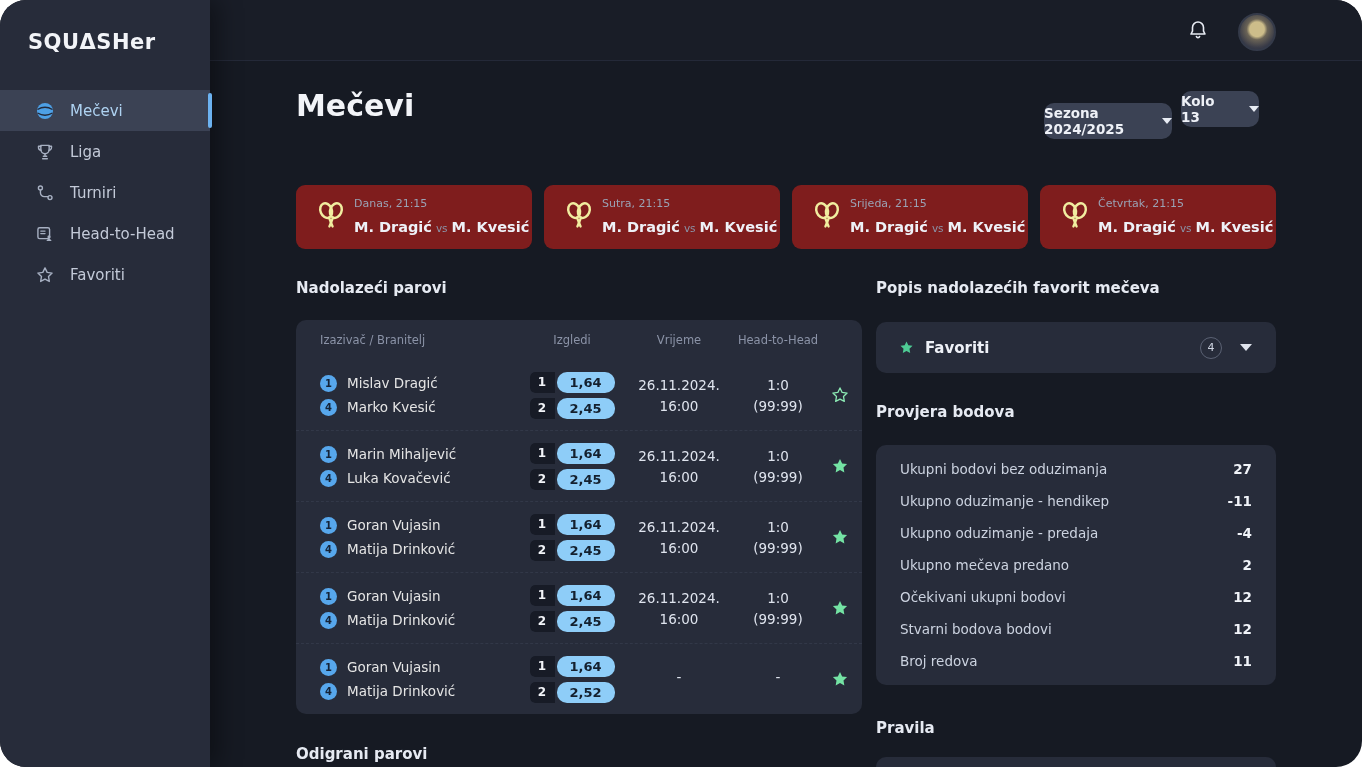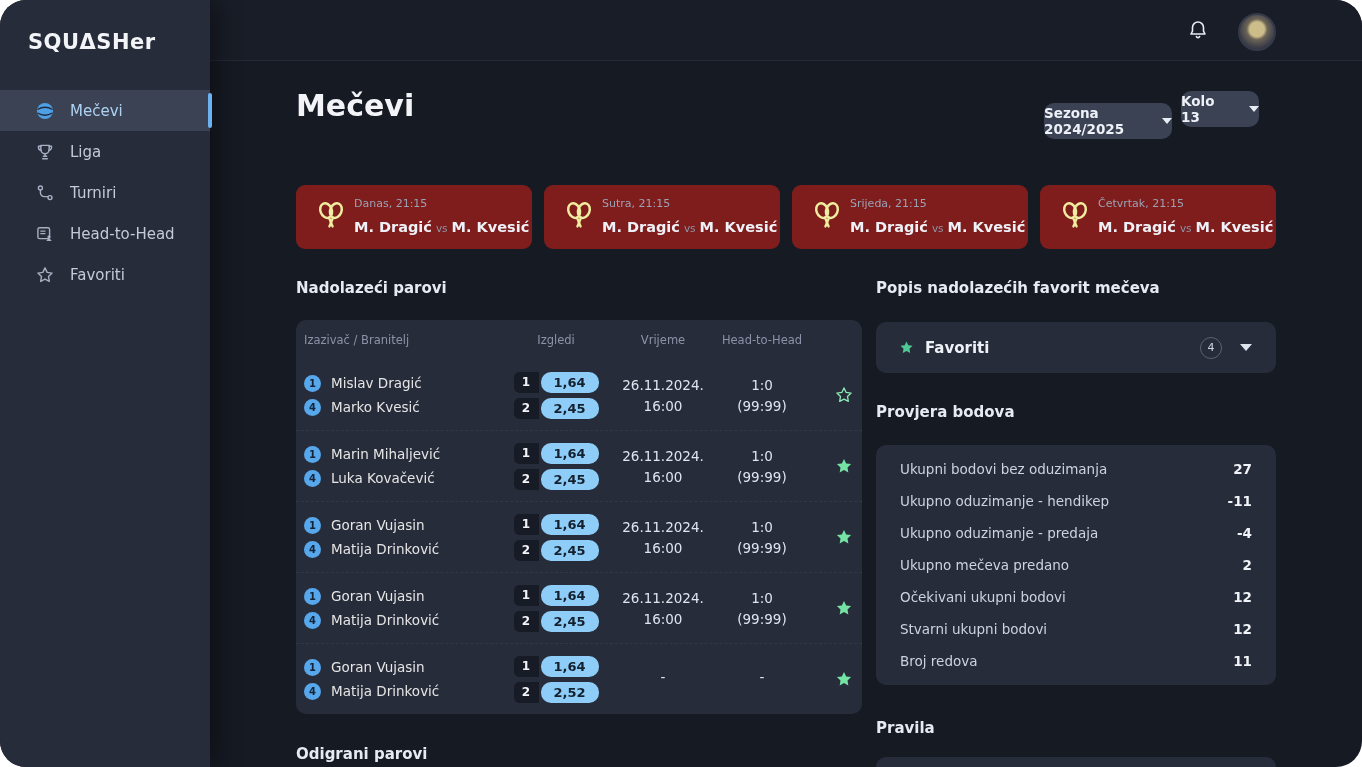--- a/index.html
+++ b/index.html
@@ -35,21 +35,21 @@
 
   
   .mcard{position:absolute;top:185px;width:236px;height:64px;border-radius:9px;background:#7f1d1d;cursor:pointer;}
   .mcard .rk{position:absolute;left:18px;top:15px;}
   .mcard .when{position:absolute;left:58px;top:12px;font-size:11px;color:#9aa2b4;}
   .mcard .pair{position:absolute;left:58px;top:21px;font-size:14.5px;font-weight:700;color:#eef1f7;white-space:nowrap;margin-top:13px;}
   .mcard .vs{font-size:10.5px;font-weight:400;color:#8b93a7;padding:0 4px;}
 
   
   .table-card{position:absolute;left:296px;top:320px;width:566px;height:394px;}
-  .thead,.trow{display:grid;grid-template-columns:192px 120px 94px 104px 1fr;align-items:center;padding:0 8px;}
+  .thead,.trow{display:grid;grid-template-columns:192px 120px 94px 104px 1fr;align-items:center;padding:0 24px;}
   .thead{height:40px;font-size:11.5px;color:#8b93a7;}
   .thead .c{text-align:center;}
   .trow{height:70px;}
   .trow + .trow{border-top:1px dashed #323848;}
   .players{display:flex;flex-direction:column;gap:7px;}
   .pline{display:flex;align-items:center;gap:10px;}
   .seed{width:17px;height:17px;border-radius:50%;background:#57a7ec;color:#152336;font-size:10px;font-weight:700;
         display:flex;align-items:center;justify-content:center;}
   .pname{font-size:13.5px;color:#e5e5e5;}
   .oddscol{display:flex;flex-direction:column;gap:5px;align-items:center;}
@@ -464,21 +464,21 @@
       </div>
     <div class="srow">
         <span class="sl">Ukupno mečeva predano</span>
         <span class="sv">2</span>
       </div>
     <div class="srow">
         <span class="sl">Očekivani ukupni bodovi</span>
         <span class="sv">12</span>
       </div>
     <div class="srow">
-        <span class="sl">Stvarni ukupni bodovi</span>
+        <span class="sl">Stvarni bodova bodovi</span>
         <span class="sv">12</span>
       </div>
     <div class="srow">
         <span class="sl">Broj redova</span>
         <span class="sv">11</span>
       </div>
   </div>
 
   <div class="h-section" style="left:876px;top:719px">Pravila</div>
   <div class="card rules-card"></div>

